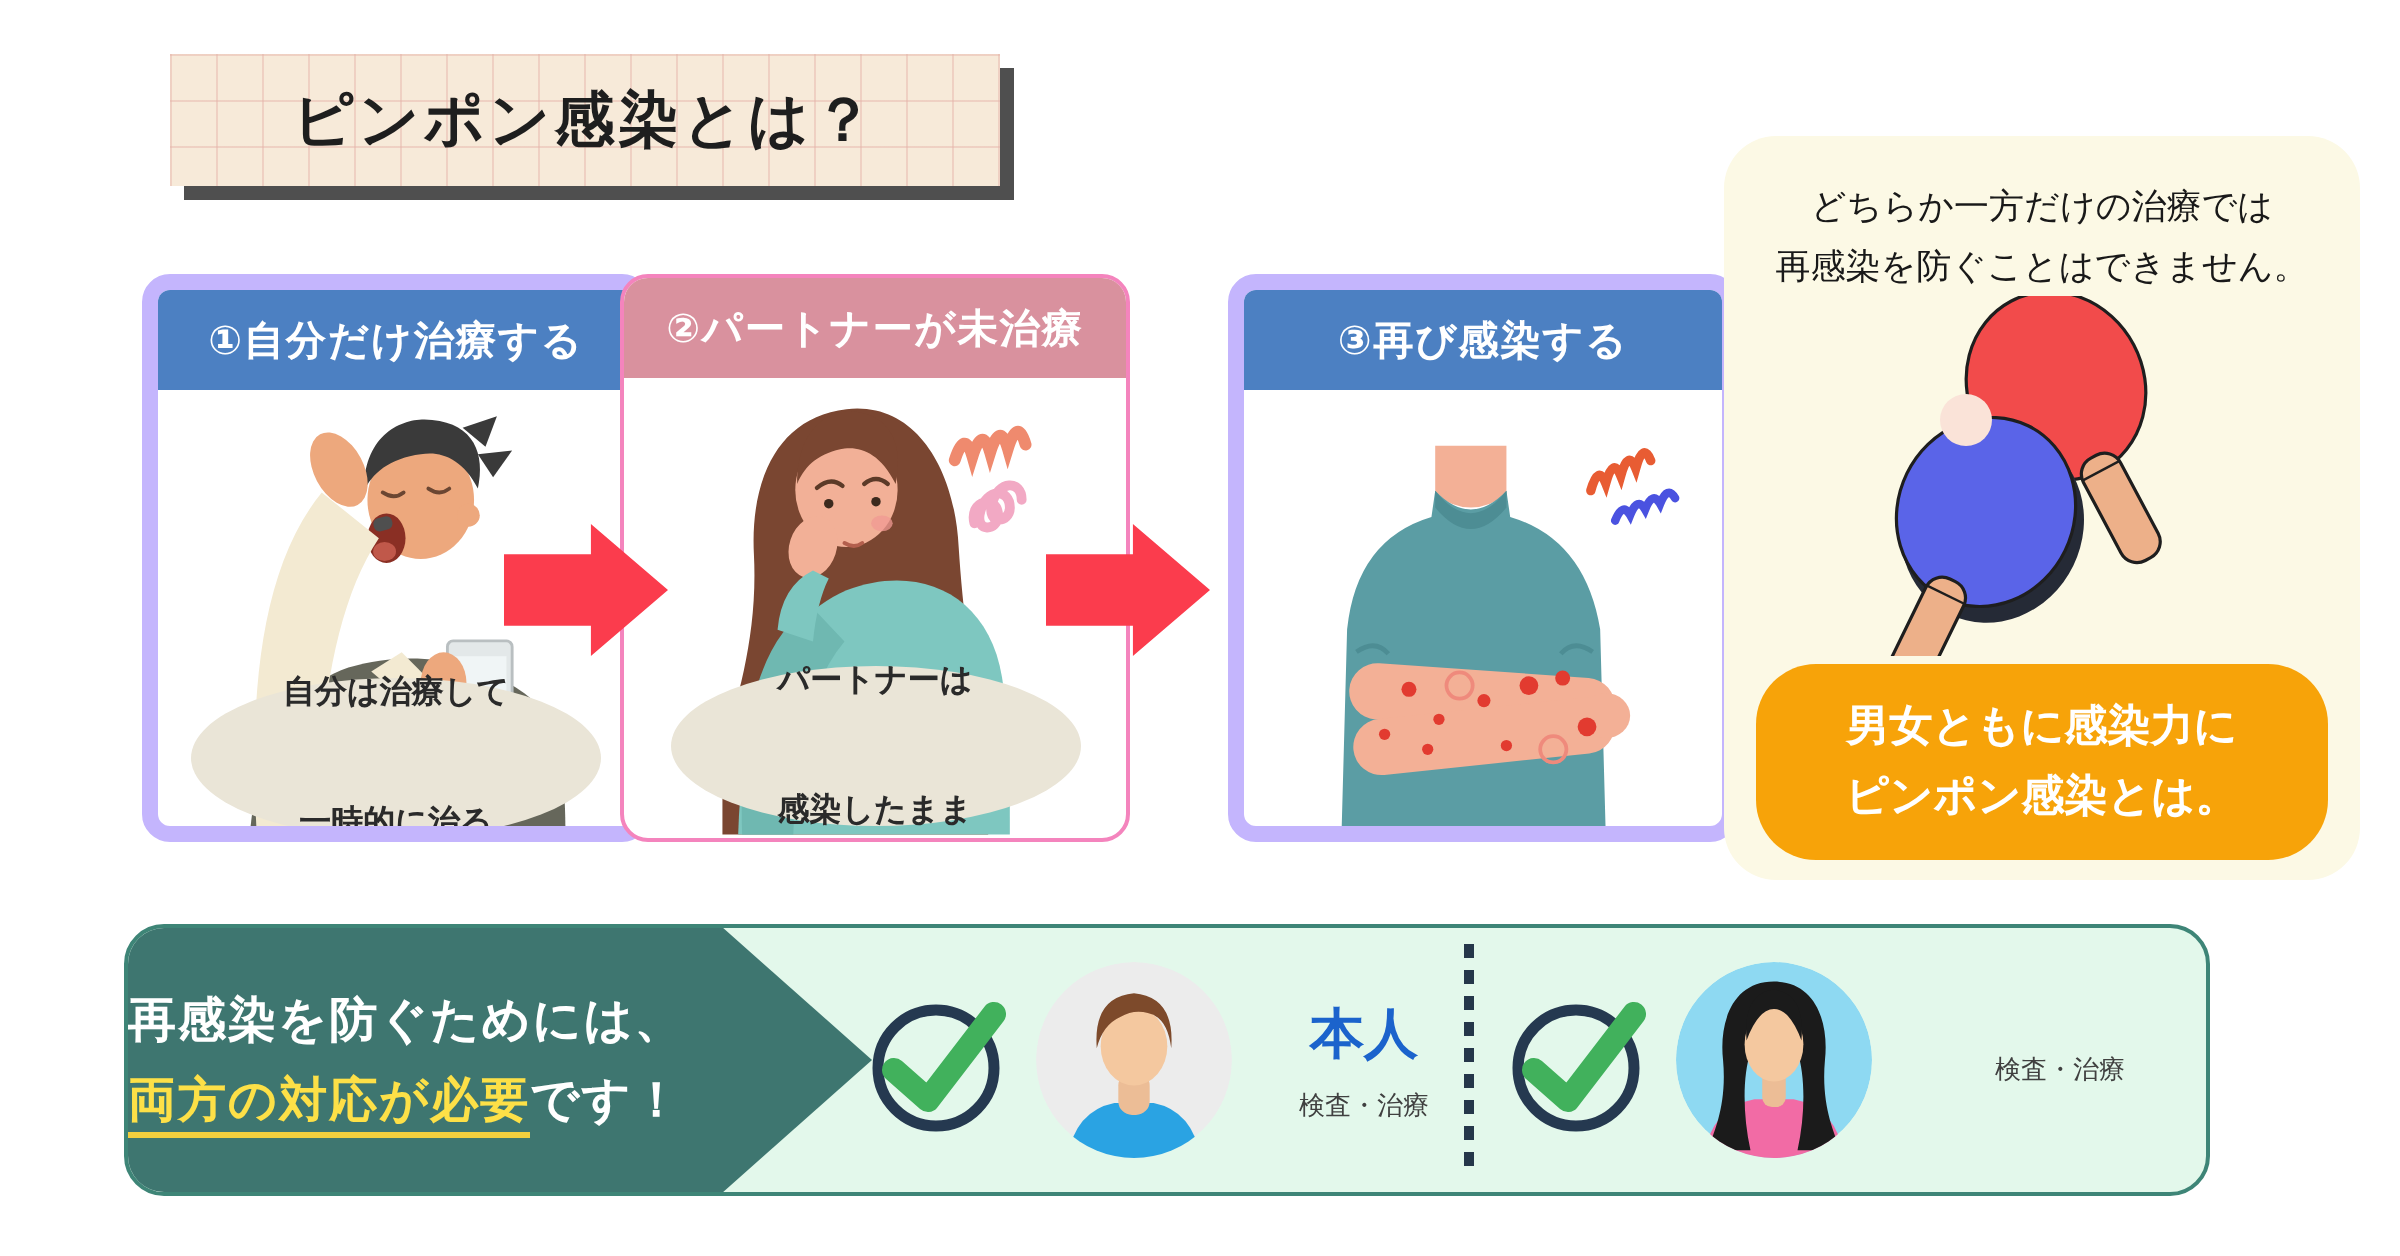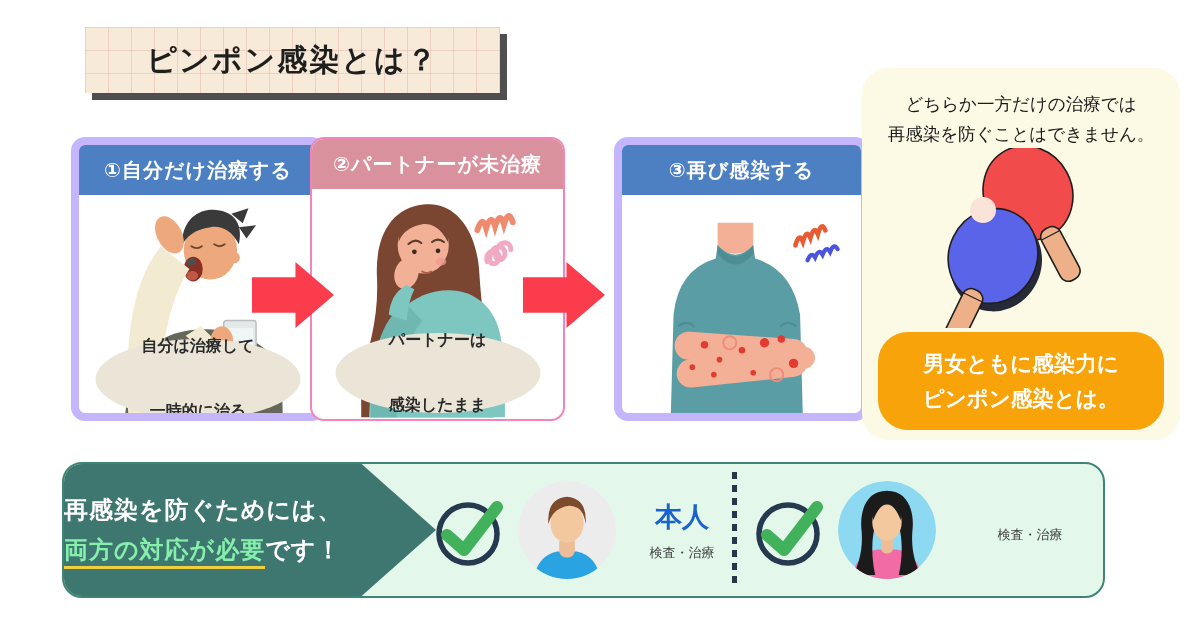--- a/index.html
+++ b/index.html
@@ -70,21 +70,21 @@
     position:absolute; left:62px; top:462px; width:1043px; height:136px;
     background:#e3f8eb; border:2px solid #3e8577; border-radius:20px; overflow:hidden;
   }
   .chevron{
     position:absolute; left:0; top:0; width:372px; height:100%; background:#3e7670;
     clip-path:polygon(0 0, 80% 0, 100% 50%, 80% 100%, 0 100%);
     display:flex; flex-direction:column; justify-content:center; z-index:2;
   }
   .chevron .line{ color:#fff; font-size:24px; font-weight:bold; letter-spacing:1px; }
   .chevron .line + .line{ margin-top:8px; }
-  .chevron .hl{ color:#86efac; border-bottom:3px solid #f2cf3e; padding-bottom:2px; }
+  .chevron .hl{ color:#fde047; border-bottom:3px solid #f2cf3e; padding-bottom:2px; }
 
   .person-group{ position:absolute; top:0; height:100%; display:flex; align-items:center; }
   #person1{ left:366px; } #person2{ left:686px; }
   .person-group .check{ flex:0 0 auto; }
   .person-group .avatar{ flex:0 0 auto; margin-left:8px; }
   .person-labels{ display:flex; flex-direction:column; align-items:center; margin-left:8px; }
   #person1 .person-labels{ width:116px; } #person2 .person-labels{ width:172px; }
   .person-label{ color:#1b63cc; font-weight:bold; }
   #person1 .person-label{ font-size:27px; } #person2 .person-label{ font-size:24px; }
   .person-sub{ margin-top:9px; font-size:13px; color:#404040; }

